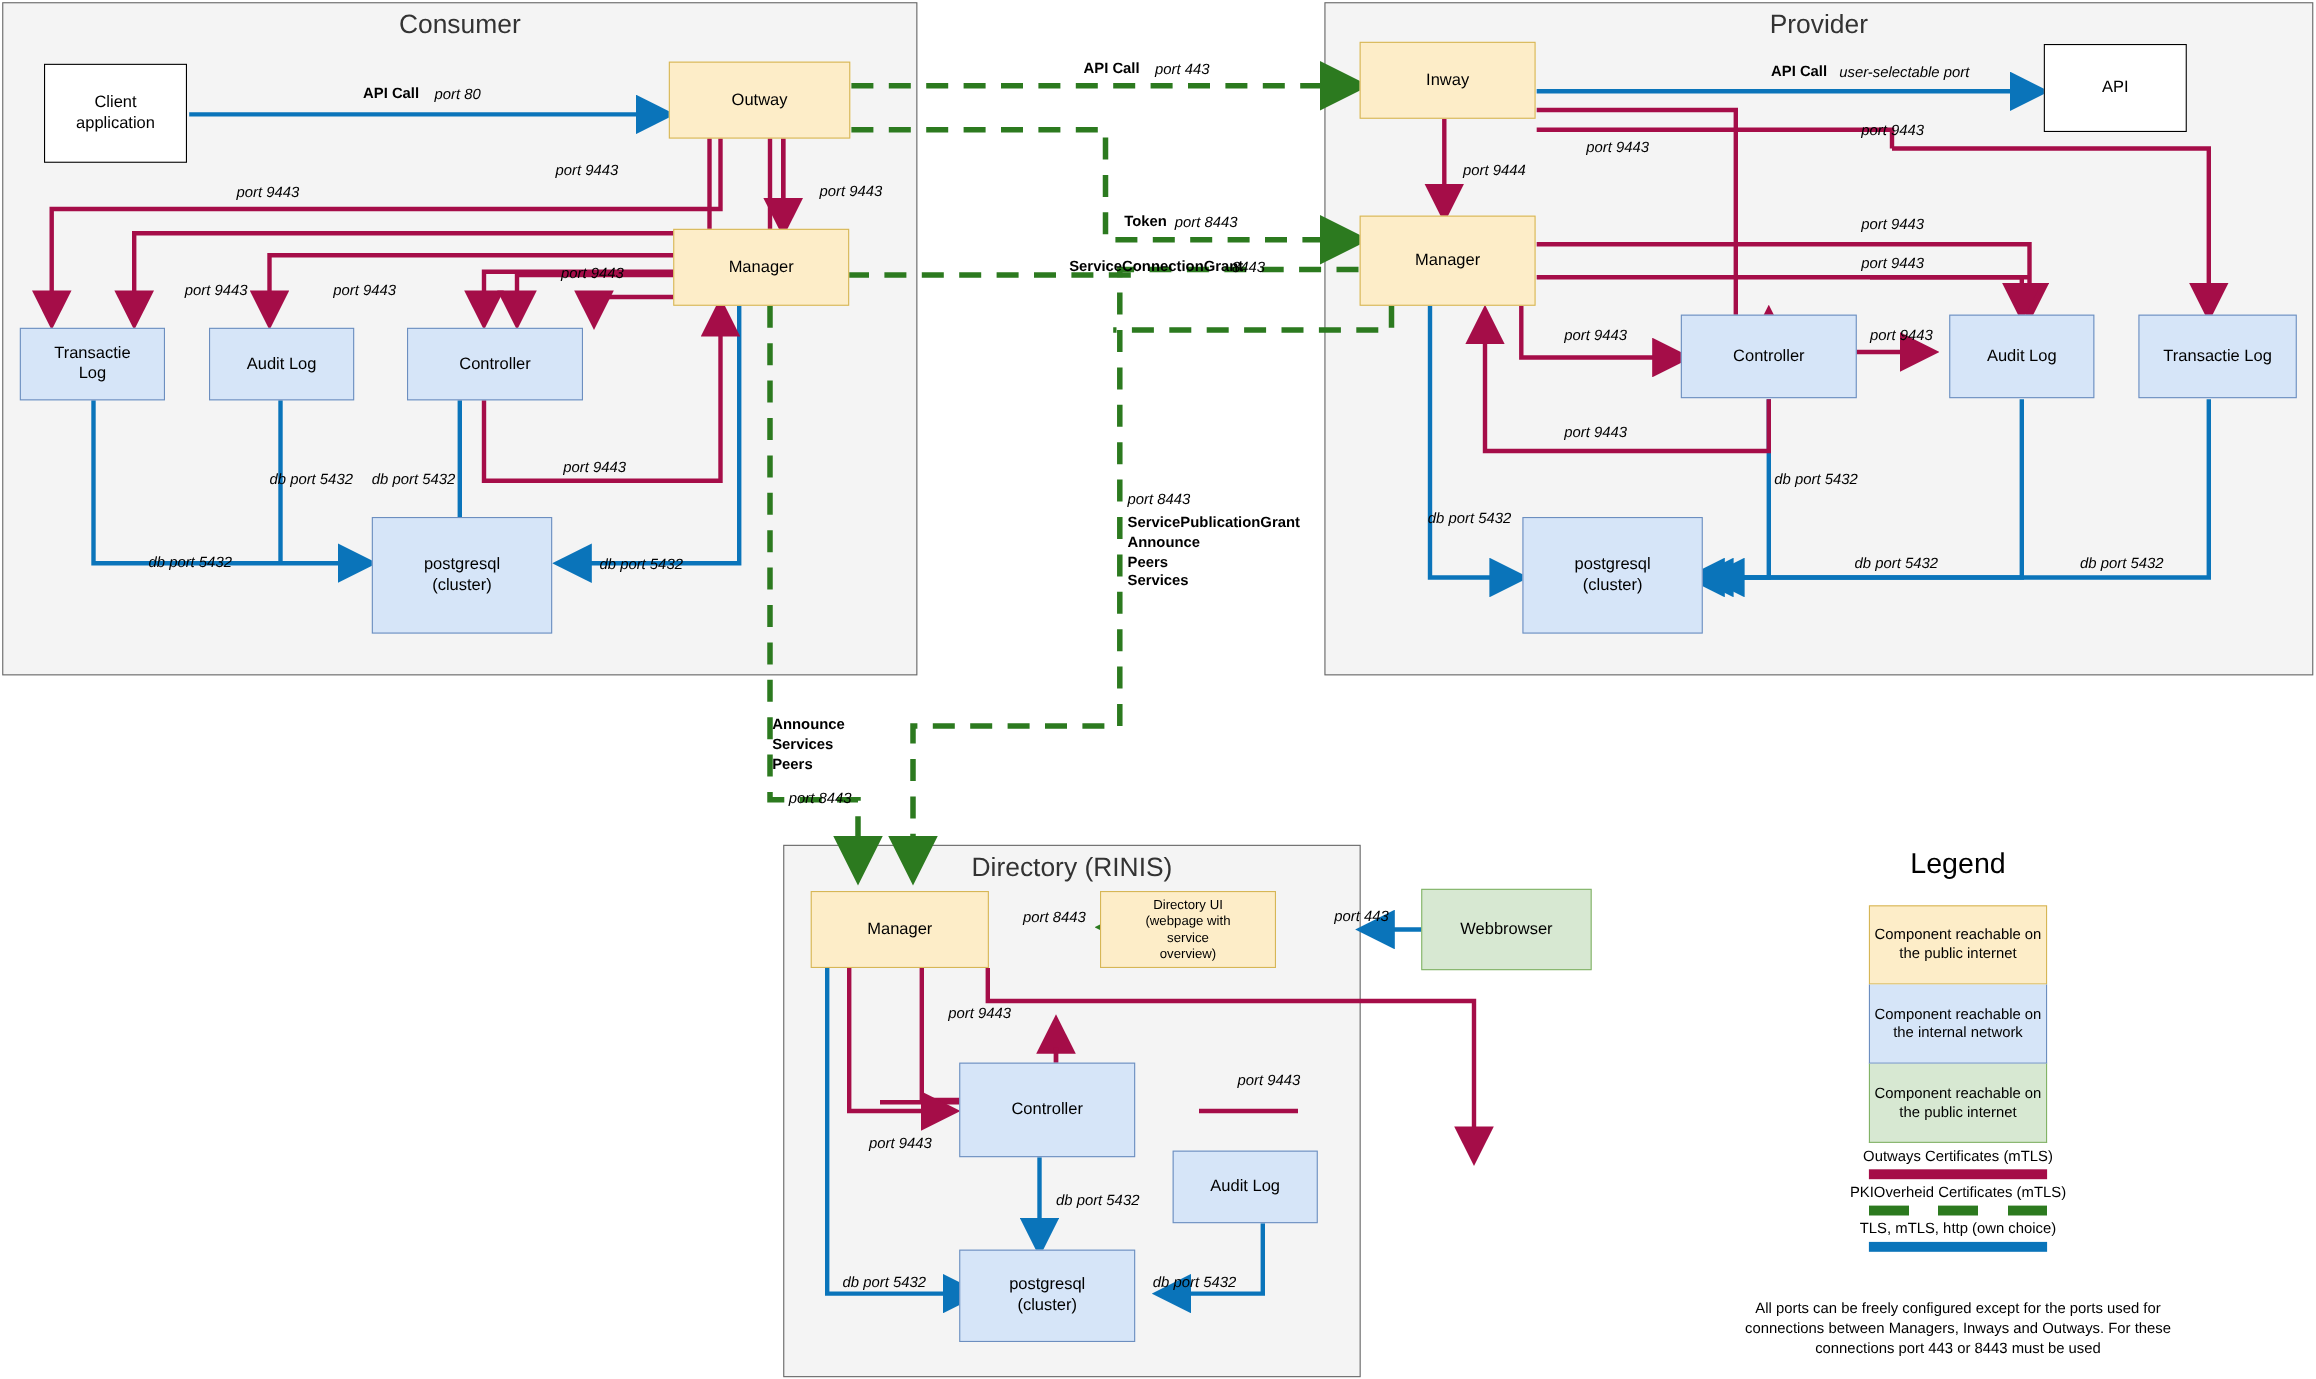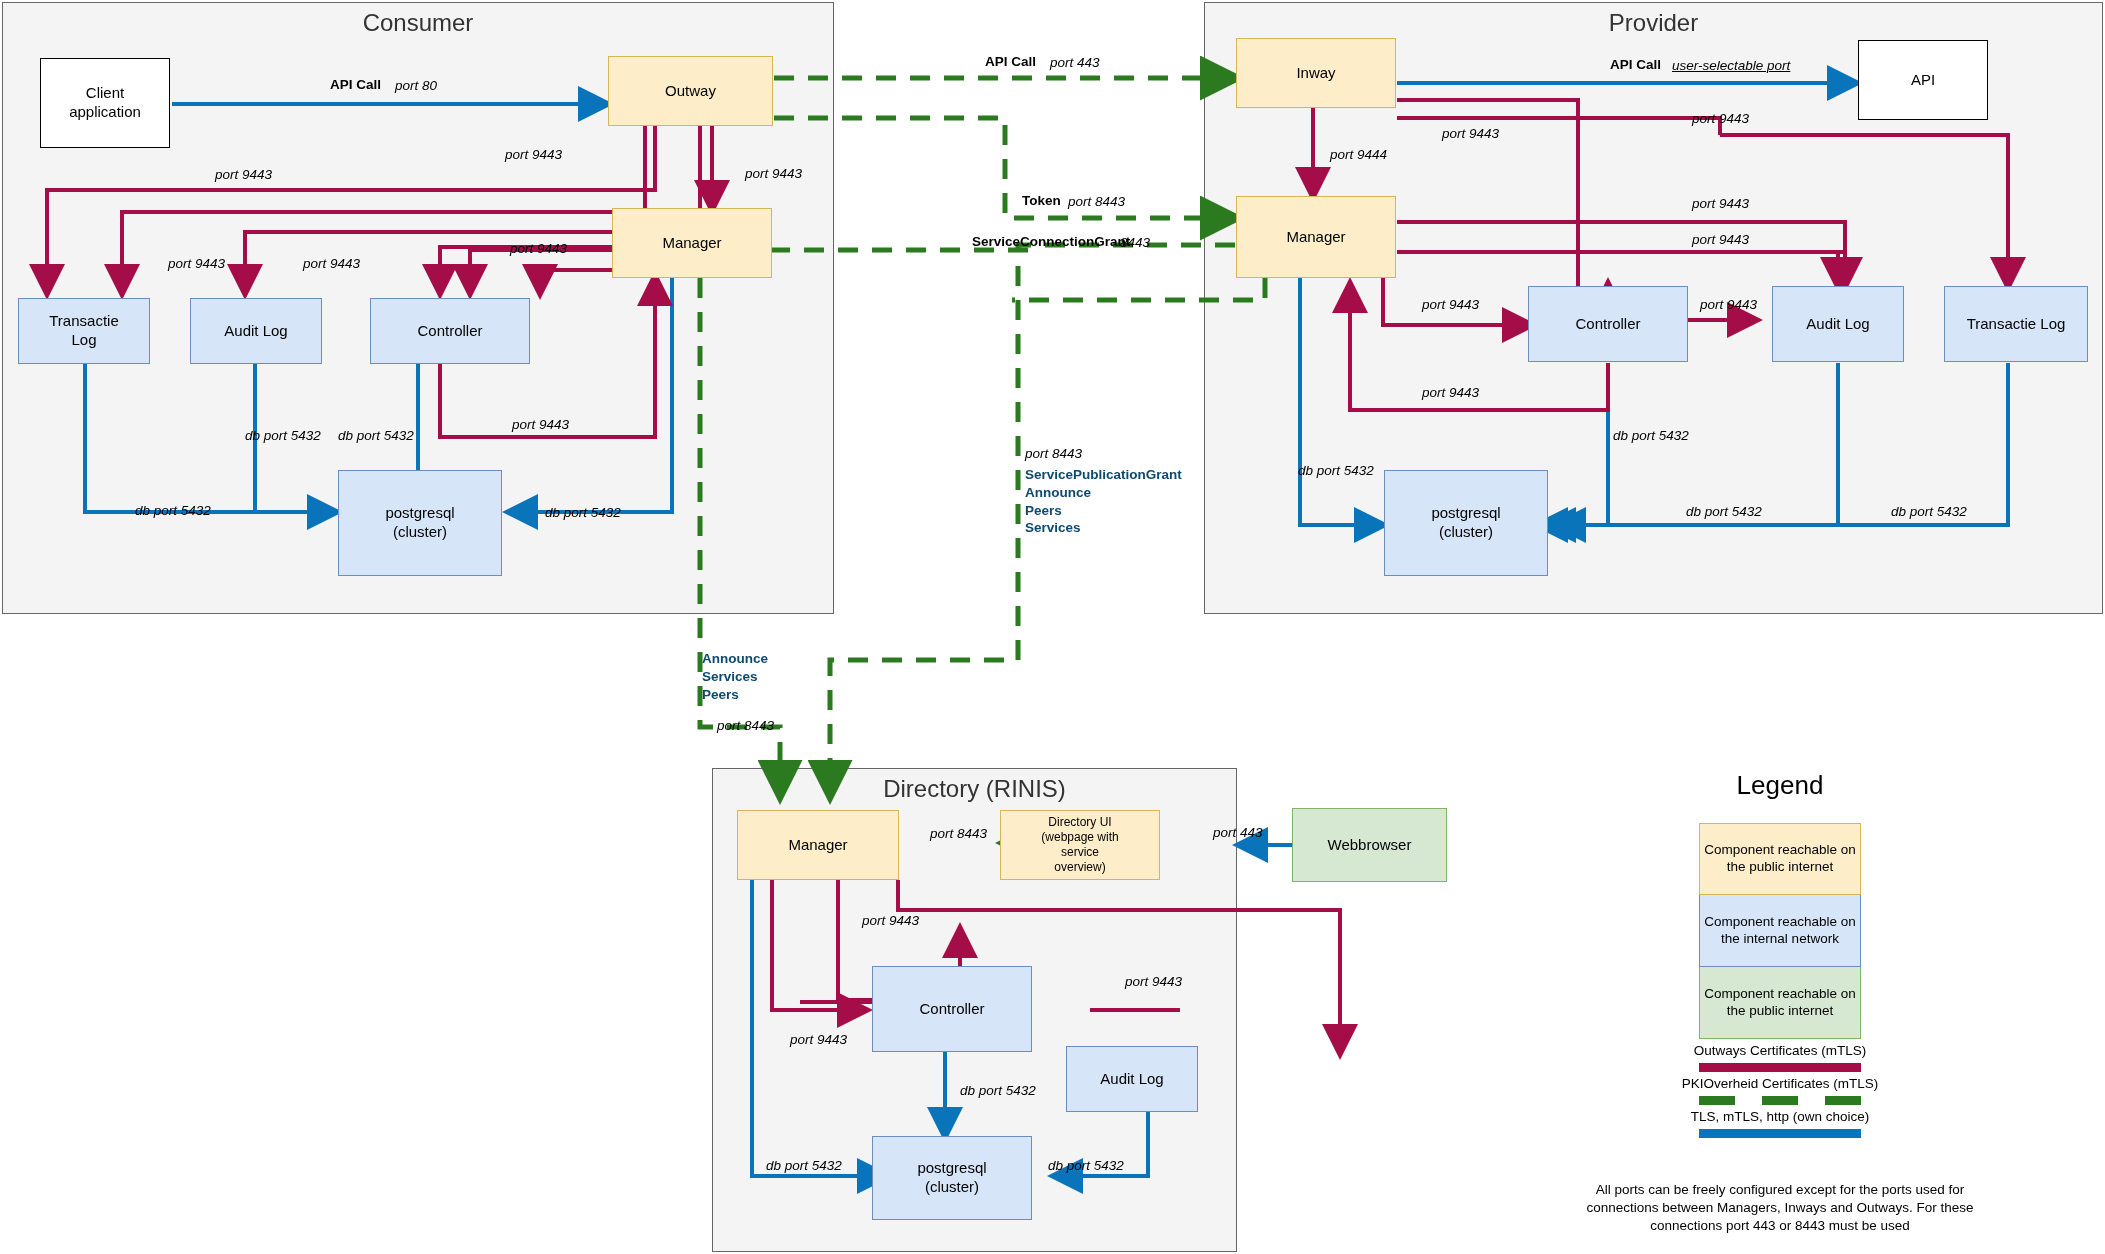--- a/index.html
+++ b/index.html
@@ -15,21 +15,21 @@
   .node{position:absolute;box-sizing:border-box;display:flex;align-items:center;
         justify-content:center;text-align:center;font-size:15px;line-height:1.25;
         padding:2px 20px;}
   .n-yellow{background:#fdedc8;border:1px solid #d6b656;}
   .n-blue{background:#d6e5f8;border:1px solid #6c8ebf;}
   .n-green{background:#d7e8d2;border:1px solid #82b366;}
   .n-white{background:#ffffff;border:1px solid #000000;}
 
   .lbl{position:absolute;font-size:13.5px;font-style:italic;white-space:pre;color:#000;}
   .lbl-b{position:absolute;font-size:13.5px;font-weight:bold;white-space:pre;color:#000;}
-  .lbl-ml{position:absolute;font-size:13.5px;font-weight:bold;white-space:pre;color:#0c4a6e;line-height:1.32;}
+  .lbl-ml{position:absolute;font-size:13.5px;font-weight:bold;white-space:pre;color:#000000;line-height:1.32;}
 
   
   #legend{position:absolute;left:1585px;top:770px;width:390px;}
   .legend-title{text-align:center;font-size:26px;color:#000;margin-bottom:22px;}
   .legend-stack{width:162px;margin:0 auto;}
   .legend-cell{height:72px;display:flex;align-items:center;justify-content:center;
                text-align:center;font-size:13.5px;line-height:1.25;box-sizing:border-box;padding:2px 4px;}
   .lc-yellow{background:#fdedc8;border:1px solid #d6b656;}
   .lc-blue{background:#d6e5f8;border:1px solid #6c8ebf;border-top:none;}
   .lc-green{background:#d7e8d2;border:1px solid #82b366;border-top:none;}
@@ -242,21 +242,21 @@
 Announce
 Peers
 Services</div>
 
   <div class="lbl-ml" style="left:702px;top:650px;white-space:pre-line;">Announce
 Services
 Peers</div>
   <div class="lbl" style="left:717px;top:718px;">port 8443</div>
 
   <div class="lbl-b" style="left:1610px;top:57px;">API Call</div>
-  <div class="lbl" style="left:1672px;top:58px;text-decoration:underline;">user-selectable port</div>
+  <div class="lbl" style="left:1672px;top:58px;">user-selectable port</div>
 
   <div class="lbl" style="left:1330px;top:147px;">port 9444</div>
   <div class="lbl" style="left:1442px;top:126px;">port 9443</div>
   <div class="lbl" style="left:1692px;top:111px;">port 9443</div>
   <div class="lbl" style="left:1692px;top:196px;">port 9443</div>
   <div class="lbl" style="left:1692px;top:232px;">port 9443</div>
   <div class="lbl" style="left:1422px;top:297px;">port 9443</div>
   <div class="lbl" style="left:1700px;top:297px;">port 9443</div>
   <div class="lbl" style="left:1422px;top:385px;">port 9443</div>
 

